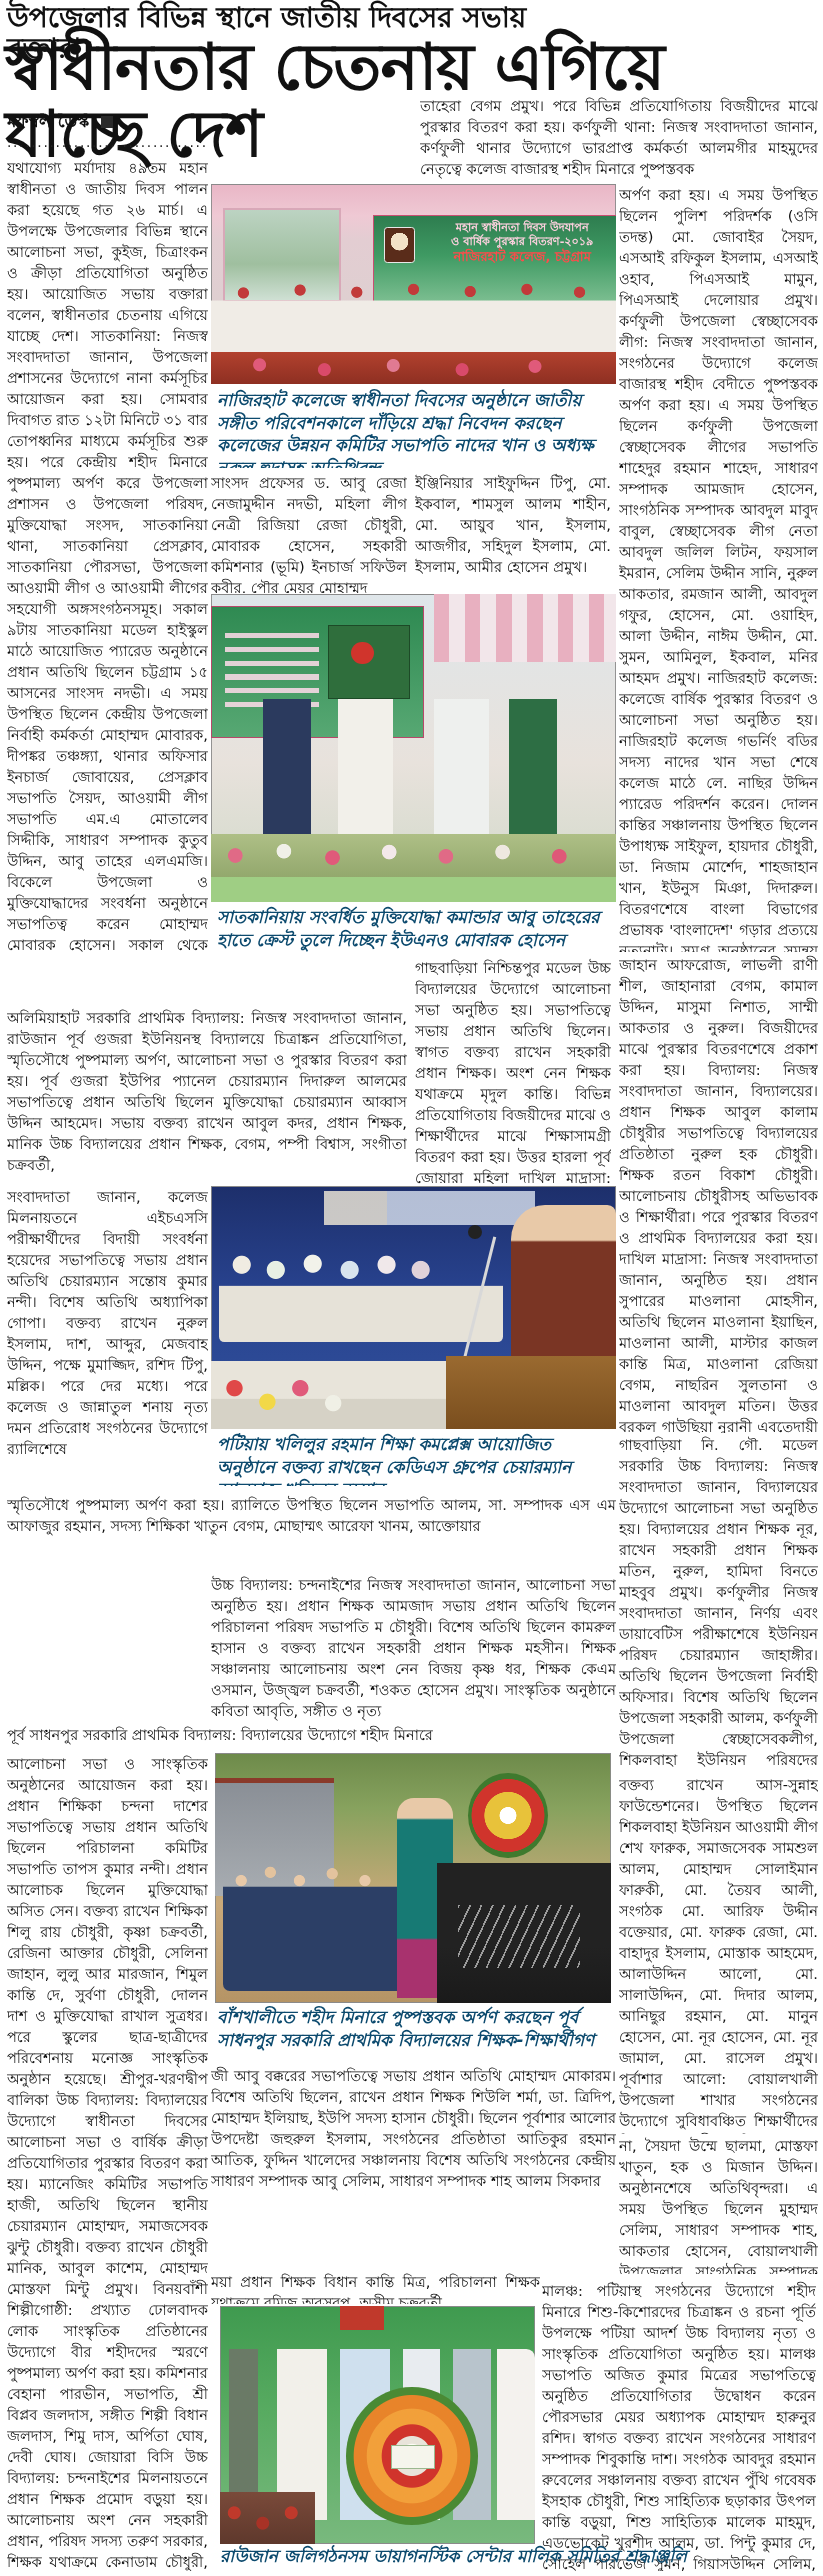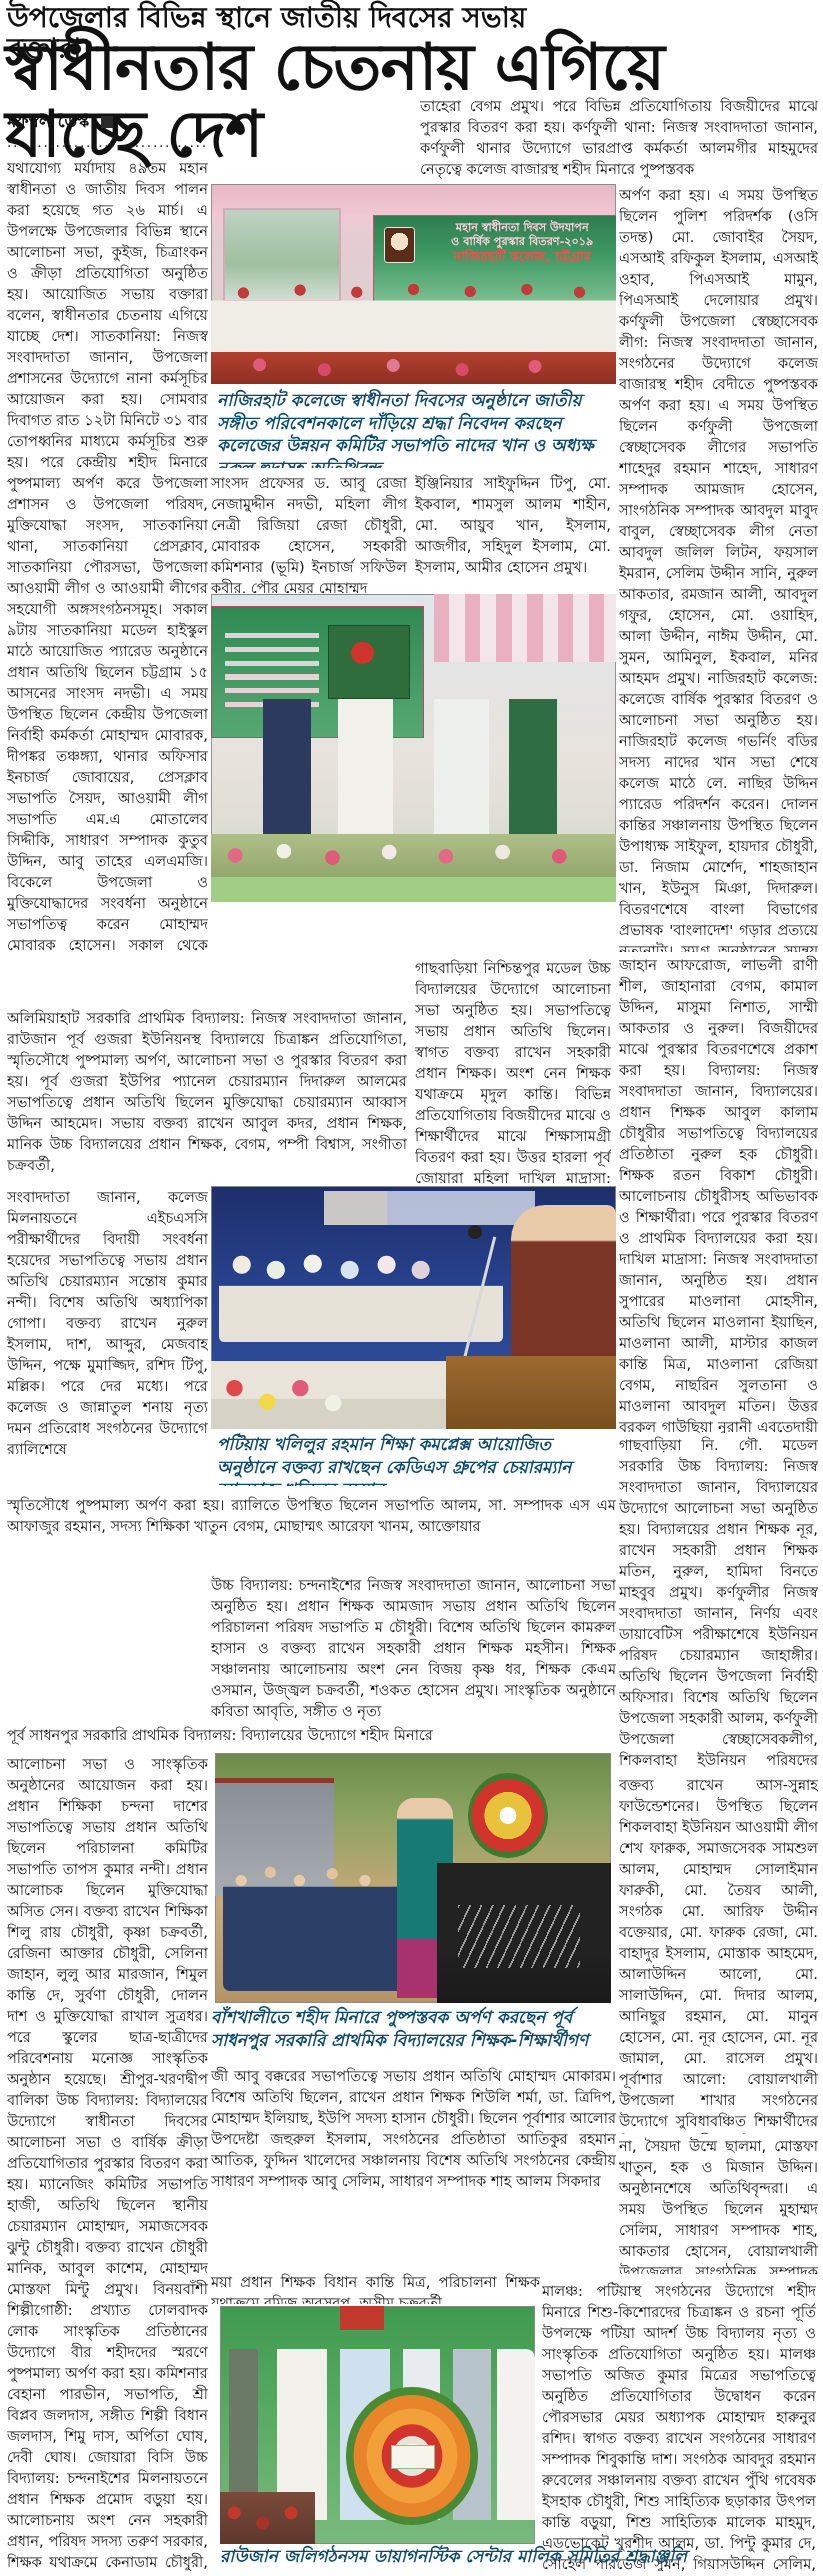--- a/index.html
+++ b/index.html
@@ -75,20 +75,21 @@
       radial-gradient(circle at 6% 50%, #e06a86 0 6.9px, transparent 7.7px),
       radial-gradient(circle at 18% 40%, #f0f0e8 0 6.9px, transparent 7.7px),
       radial-gradient(circle at 30% 55%, #e05a7a 0 6.9px, transparent 7.7px),
       radial-gradient(circle at 44% 42%, #f3e9ea 0 6.9px, transparent 7.7px),
       radial-gradient(circle at 58% 52%, #e06a86 0 6.9px, transparent 7.7px),
       radial-gradient(circle at 72% 42%, #eee8e0 0 6.9px, transparent 7.7px),
       radial-gradient(circle at 86% 52%, #df5878 0 6.9px, transparent 7.7px),
       linear-gradient(180deg,#aebf86,#93a86d);"></div>
     <div style="left:0;top:92%;width:100%;height:8%;background:#9fce84;"></div>
   </div>
+  <div class="cap" style="left:217px;top:906px;width:396px;height:50px;">সাতকানিয়ায় সংবর্ধিত মুক্তিযোদ্ধা কমান্ডার আবু তাহেরের হাতে ক্রেস্ট তুলে দিচ্ছেন ইউএনও মোবারক হোসেন</div>
 
   <div class="tb" style="left:6.9px;top:1007px;width:400px;height:177px;"><b>অলিমিয়াহাট সরকারি প্রাথমিক বিদ্যালয়:</b> নিজস্ব সংবাদদাতা জানান, রাউজান পূর্ব গুজরা ইউনিয়নস্থ বিদ্যালয়ে চিত্রাঙ্কন প্রতিযোগিতা, স্মৃতিসৌধে পুষ্পমাল্য অর্পণ, আলোচনা সভা ও পুরস্কার বিতরণ করা হয়। পূর্ব গুজরা ইউপির প্যানেল চেয়ারম্যান দিদারুল আলমের সভাপতিত্বে প্রধান অতিথি ছিলেন মুক্তিযোদ্ধা চেয়ারম্যান আব্বাস উদ্দিন আহমেদ। সভায় বক্তব্য রাখেন আবুল কদর, প্রধান শিক্ষক, মানিক উচ্চ বিদ্যালয়ের প্রধান শিক্ষক, বেগম, পম্পী বিশ্বাস, সংগীতা চক্রবর্তী,</div>
   <div class="tb" style="left:415px;top:957px;width:196px;height:227px;">গাছবাড়িয়া নিশ্চিন্তপুর মডেল উচ্চ বিদ্যালয়ের উদ্যোগে আলোচনা সভা অনুষ্ঠিত হয়। সভাপতিত্বে সভায় প্রধান অতিথি ছিলেন। স্বাগত বক্তব্য রাখেন সহকারী প্রধান শিক্ষক। অংশ নেন শিক্ষক যথাক্রমে মৃদুল কান্তি। বিভিন্ন প্রতিযোগিতায় বিজয়ীদের মাঝে ও শিক্ষার্থীদের মাঝে শিক্ষাসামগ্রী বিতরণ করা হয়। <b>উত্তর হারলা পূর্ব জোয়ারা মহিলা দাখিল মাদ্রাসা:</b> মাদ্রাসার উদ্যোগে আলোচনা সভা অনুষ্ঠিত হয়। শহীদ সিদ্দীকির সভাপতিত্বে সভায় অতিথি নুরুল কাদেরী আরমান, মাওলানা মাহমদ, মাওলানা হারুনুর রশিদ, শিক্ষক খালেদা বেগম</div>
   <div class="tb" style="left:619px;top:954px;width:199px;height:479px;">জাহান আফরোজ, লাভলী রাণী শীল, জাহানারা বেগম, কামাল উদ্দিন, মাসুমা নিশাত, সাম্মী আকতার ও নুরুল। বিজয়ীদের মাঝে পুরস্কার বিতরণশেষে প্রকাশ করা হয়। <b>বিদ্যালয়:</b> নিজস্ব সংবাদদাতা জানান, বিদ্যালয়ের। প্রধান শিক্ষক আবুল কালাম চৌধুরীর সভাপতিত্বে বিদ্যালয়ের প্রতিষ্ঠাতা নুরুল হক চৌধুরী। শিক্ষক রতন বিকাশ চৌধুরী। আলোচনায় চৌধুরীসহ অভিভাবক ও শিক্ষার্থীরা। পরে পুরস্কার বিতরণ ও প্রাথমিক বিদ্যালয়ের করা হয়। <b>দাখিল মাদ্রাসা:</b> নিজস্ব সংবাদদাতা জানান, অনুষ্ঠিত হয়। প্রধান সুপারের মাওলানা মোহসীন, অতিথি ছিলেন মাওলানা ইয়াছিন, মাওলানা আলী, মাস্টার কাজল কান্তি মিত্র, মাওলানা রেজিয়া বেগম, নাছরিন সুলতানা ও মাওলানা আবদুল মতিন। <b>উত্তর বরকল গাউছিয়া নুরানী এবতেদায়ী মাদ্রাসা:</b> নিজস্ব সংবাদদাতা জানান, মাদ্রাসার উদ্যোগে আলোচনা সভা ও পুরস্কার বিতরণ করা হয়। এড. আবুল</div>
   <div class="tb" style="left:6.9px;top:1186px;width:201px;height:303px;">সংবাদদাতা জানান, কলেজ মিলনায়তনে এইচএসসি পরীক্ষার্থীদের বিদায়ী সংবর্ধনা হয়েদের সভাপতিত্বে সভায় প্রধান অতিথি চেয়ারম্যান সন্তোষ কুমার নন্দী। বিশেষ অতিথি অধ্যাপিকা গোপা। বক্তব্য রাখেন নুরুল ইসলাম, দাশ, আব্দুর, মেজবাহ উদ্দিন, পক্ষে মুমাজ্জিদ, রশিদ টিপু, মল্লিক। পরে দের মধ্যে। পরে কলেজ ও জান্নাতুল শনায় নৃত্য <b>দমন প্রতিরোধ</b> সংগঠনের উদ্যোগে র‍্যালিশেষে</div>
 
   <div class="ph" style="left:211px;top:1186px;width:405px;height:243px;background:linear-gradient(180deg,#1d2f6b 0%,#27418c 40%,#31519e 100%);">
     <div style="left:28%;top:2%;width:52%;height:14%;background:linear-gradient(90deg,#e8e2d4 0 30%,#cfd8e8 30% 100%);opacity:.85;"></div>
     <div style="left:2%;top:22%;width:70%;height:42%;background:
       radial-gradient(circle at 8% 25%, #f0ece2 0 8.6px, transparent 9.5px),
@@ -128,21 +129,21 @@
       radial-gradient(circle at 60% 15%, #e3c39e 0 5.2px, transparent 6px),
       radial-gradient(circle at 78% 20%, #e8c9a8 0 5.2px, transparent 6px),
       linear-gradient(180deg, transparent 0 24%, #2c3f66 25% 100%);border-radius:6.9px;"></div>
     <div style="left:46%;top:18%;width:14%;height:80%;background:linear-gradient(180deg,#e8c9a8 0 10%,#177a74 11% 70%,#a8326e 71% 100%);border-radius:17px 17px 0 0;"></div>
     <div style="left:64%;top:8%;width:20%;height:34%;background:
       radial-gradient(circle at 50% 50%, #fff 0 14%, #e8c23a 15% 40%, #d0342c 41% 62%, #3f7a2e 63% 100%);border-radius:50%;"></div>
     <div style="left:56%;top:44%;width:44%;height:56%;background:linear-gradient(180deg,#222 0 60%,#1a1a1a 100%);">
       <div style="position:absolute;left:12%;top:30%;width:70%;height:45%;background:repeating-linear-gradient(115deg,rgba(255,255,255,.55) 0 1.7px,transparent 1.7px 10.3px);"></div>
     </div>
   </div>
-  <div class="cap" style="left:211px;top:2006px;width:396px;height:53px;">বাঁশখালীতে শহীদ মিনারে পুষ্পস্তবক অর্পণ করছেন পূর্ব সাধনপুর সরকারি প্রাথমিক বিদ্যালয়ের শিক্ষক-শিক্ষার্থীগণ</div>
+  <div class="cap" style="left:217px;top:2006px;width:396px;height:53px;">বাঁশখালীতে শহীদ মিনারে পুষ্পস্তবক অর্পণ করছেন পূর্ব সাধনপুর সরকারি প্রাথমিক বিদ্যালয়ের শিক্ষক-শিক্ষার্থীগণ</div>
 
   <div class="tb" style="left:211px;top:2065px;width:405px;height:205px;">জী আবু বক্করের সভাপতিত্বে সভায় প্রধান অতিথি মোহাম্মদ মোকারম। বিশেষ অতিথি ছিলেন, রাখেন প্রধান শিক্ষক শিউলি শর্মা, ডা. ত্রিদিপ, মোহাম্মদ ইলিয়াছ, ইউপি সদস্য হাসান চৌধুরী। ছিলেন পূর্বাশার আলোর উপদেষ্টা জহুরুল ইসলাম, সংগঠনের প্রতিষ্ঠাতা আতিকুর রহমান আতিক, ফুদ্দিন খালেদের সঞ্চালনায় বিশেষ অতিথি সংগঠনের কেন্দ্রীয় সাধারণ সম্পাদক আবু সেলিম, সাধারণ সম্পাদক শাহ আলম সিকদার</div>
   <div class="tb" style="left:211px;top:2271px;width:329px;height:33px;">ময়া প্রধান শিক্ষক বিধান কান্তি মিত্র, পরিচালনা শিক্ষক যথাক্রমে রমিজ অবসরপ, অসীম চক্রবর্তী,</div>
   <div class="tb" style="left:542px;top:2280px;width:274px;height:291px;"><b>মালঞ্চ:</b> পটিয়াস্থ সংগঠনের উদ্যোগে শহীদ মিনারে শিশু-কিশোরদের চিত্রাঙ্কন ও রচনা পূর্তি উপলক্ষে পটিয়া আদর্শ উচ্চ বিদ্যালয় নৃত্য ও সাংস্কৃতিক প্রতিযোগিতা অনুষ্ঠিত হয়। মালঞ্চ সভাপতি অজিত কুমার মিত্রের সভাপতিত্বে অনুষ্ঠিত প্রতিযোগিতার উদ্বোধন করেন পৌরসভার মেয়র অধ্যাপক মোহাম্মদ হারুনুর রশিদ। স্বাগত বক্তব্য রাখেন সংগঠনের সাধারণ সম্পাদক শিবুকান্তি দাশ। সংগঠক আবদুর রহমান রুবেলের সঞ্চালনায় বক্তব্য রাখেন পুঁথি গবেষক ইসহাক চৌধুরী, শিশু সাহিত্যিক ছড়াকার উৎপল কান্তি বড়ুয়া, শিশু সাহিত্যিক মালেক মাহমুদ, এডভোকেট খুরশীদ আলম, ডা. পিন্টু কুমার দে, সোহেল পারভেজ সুমন, গিয়াসউদ্দিন সেলিম, মুহাম্মদ সোলাইমান, নজরুল ইসলাম, রুদ্র সাজেদুল করিম প্রমুখ।</div>
 
   <div class="ph" style="left:220px;top:2306px;width:315px;height:238px;background:linear-gradient(180deg,#3f9a4f 0%,#58ab61 45%,#79b97e 100%);">
     <div style="left:38%;top:0;width:14%;height:10%;background:#c0392b;"></div>
     <div style="left:0;top:18%;width:100%;height:72%;background:
       linear-gradient(90deg, transparent 0 3%, #6a7a66 3% 12%, transparent 12% 18%, #f2f0ea 18% 34%, transparent 34% 38%, #cfe0ee 38% 54%, transparent 54% 58%, #e8ecf0 58% 70%, transparent 70% 74%, #b8c4cc 74% 86%, transparent 86% 88%, #f4f2ee 88% 100%);border-radius:8.6px 8.6px 0 0;"></div>
     <div style="left:0;top:78%;width:30%;height:22%;background:

